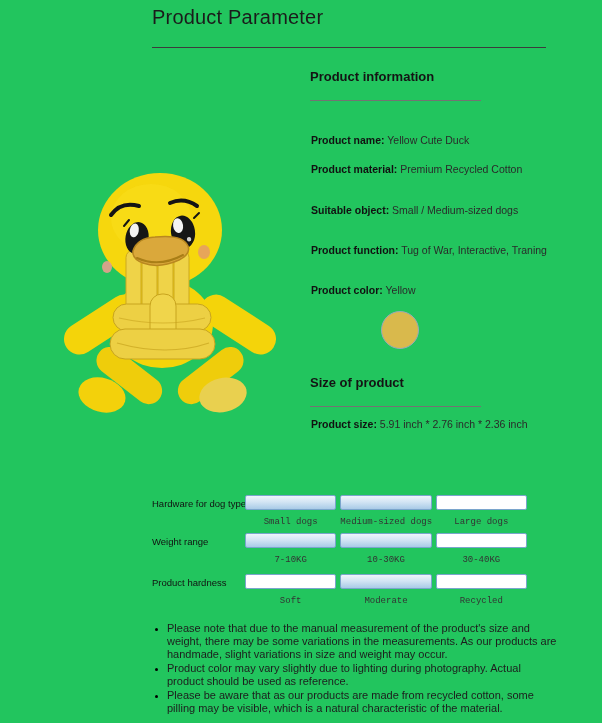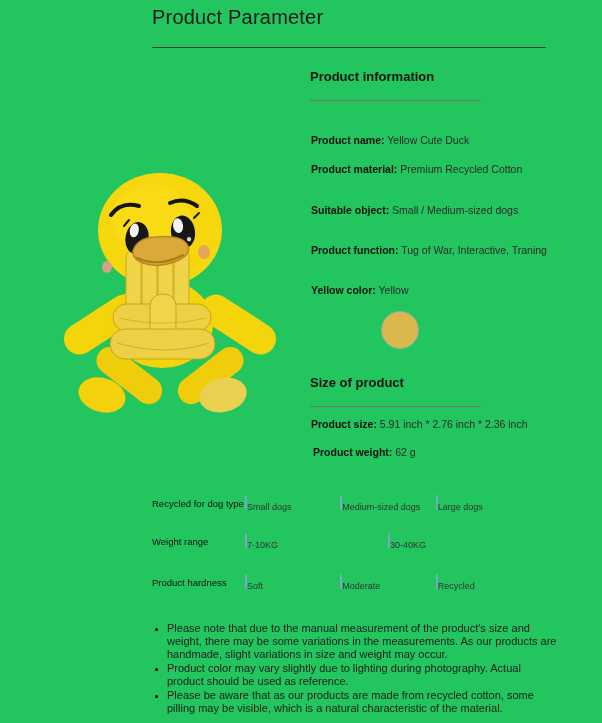--- a/index.html
+++ b/index.html
@@ -19,21 +19,21 @@
   .info-line{position:absolute;left:311px;width:288px;font-size:10.5px;color:#2a2a2a;
              white-space:nowrap;}
   .info-line b{color:#111;font-weight:700;}
 
   .swatch{position:absolute;left:381px;top:311px;width:38px;height:38px;border-radius:50%;
           background:var(--swatch,#D9B94C);border:1px solid #97a9ba;box-sizing:border-box;}
 
   .spec-row{position:absolute;left:152px;display:flex;align-items:flex-start;}
   .spec-label{width:93px;font-size:9.5px;color:#111;white-space:nowrap;padding-top:3px;}
   .segments{display:flex;width:282px;gap:4px;}
-  .segment{flex:1;display:flex;flex-direction:row;min-width:0;}
+  .segment{flex:1;display:flex;flex-direction:column;min-width:0;font-family:Liberation Mono, monospace;}
   .bar{height:13px;border:1px solid var(--bar-border,#7aa5cc);border-radius:2px;
        background:#ffffff;box-sizing:content-box;}
   .bar.filled{background:linear-gradient(180deg,var(--bar-fill-top,#eef5fb) 0%,
               var(--bar-fill-mid,#d3e5f4) 45%,var(--bar-fill-bottom,#a9cbe7) 100%);}
   .caption{margin-top:7px;text-align:center;font-size:9px;color:#333;white-space:nowrap;}
 
   .notes{position:absolute;left:150px;top:622px;width:408px;}
   .notes ul{margin:0;padding-left:17px;}
   .notes li{font-size:11px;line-height:13px;color:#1d1d1d;margin-bottom:1px;}
   .notes li::marker{color:#000;font-size:9px;}
@@ -113,40 +113,36 @@
   </div>
   <div class="info-line" style="top:204px;">
     <b>Suitable object:</b>
     <span>Small / Medium-sized dogs</span>
   </div>
   <div class="info-line" style="top:244px;">
     <b>Product function:</b>
     <span>Tug of War, Interactive, Traning</span>
   </div>
   <div class="info-line" style="top:284px;">
-    <b>Yellow color:</b>
+    <b>Product color:</b>
     <span>Yellow</span>
   </div>
 
   <div class="swatch" style="background: rgb(217, 185, 76);"></div>
 
   <div class="sec-heading" style="top:375px;">Size of product</div>
   <div class="sec-rule" style="top:406px;"></div>
 
   <div class="info-line" style="top:418px;left:311px;">
     <b>Product size:</b>
     <span>5.91 inch * 2.76 inch * 2.36 inch</span>
   </div>
-  <div class="info-line" style="top:446px;left:313px;">
-    <b>Product weight:</b>
-    <span>62 g</span>
-  </div>
 
   <div class="spec-row" style="top:495px;">
-    <div class="spec-label">Recycled for dog type</div>
+    <div class="spec-label">Hardware for dog type</div>
     <div class="segments">
       <div class="segment">
         <div class="bar filled"></div>
         <div class="caption">Small dogs</div>
       </div>
       <div class="segment">
         <div class="bar filled"></div>
         <div class="caption">Medium-sized dogs</div>
       </div>
       <div class="segment">
@@ -155,20 +151,24 @@
       </div>
     </div>
   </div>
 
   <div class="spec-row" style="top:533px;">
     <div class="spec-label">Weight range</div>
     <div class="segments">
       <div class="segment">
         <div class="bar filled"></div>
         <div class="caption">7-10KG</div>
+      </div>
+      <div class="segment">
+        <div class="bar filled"></div>
+        <div class="caption">10-30KG</div>
       </div>
       <div class="segment">
         <div class="bar"></div>
         <div class="caption">30-40KG</div>
       </div>
     </div>
   </div>
 
   <div class="spec-row" style="top:574px;justify-content:center;">
     <div class="spec-label">Product hardness</div>

